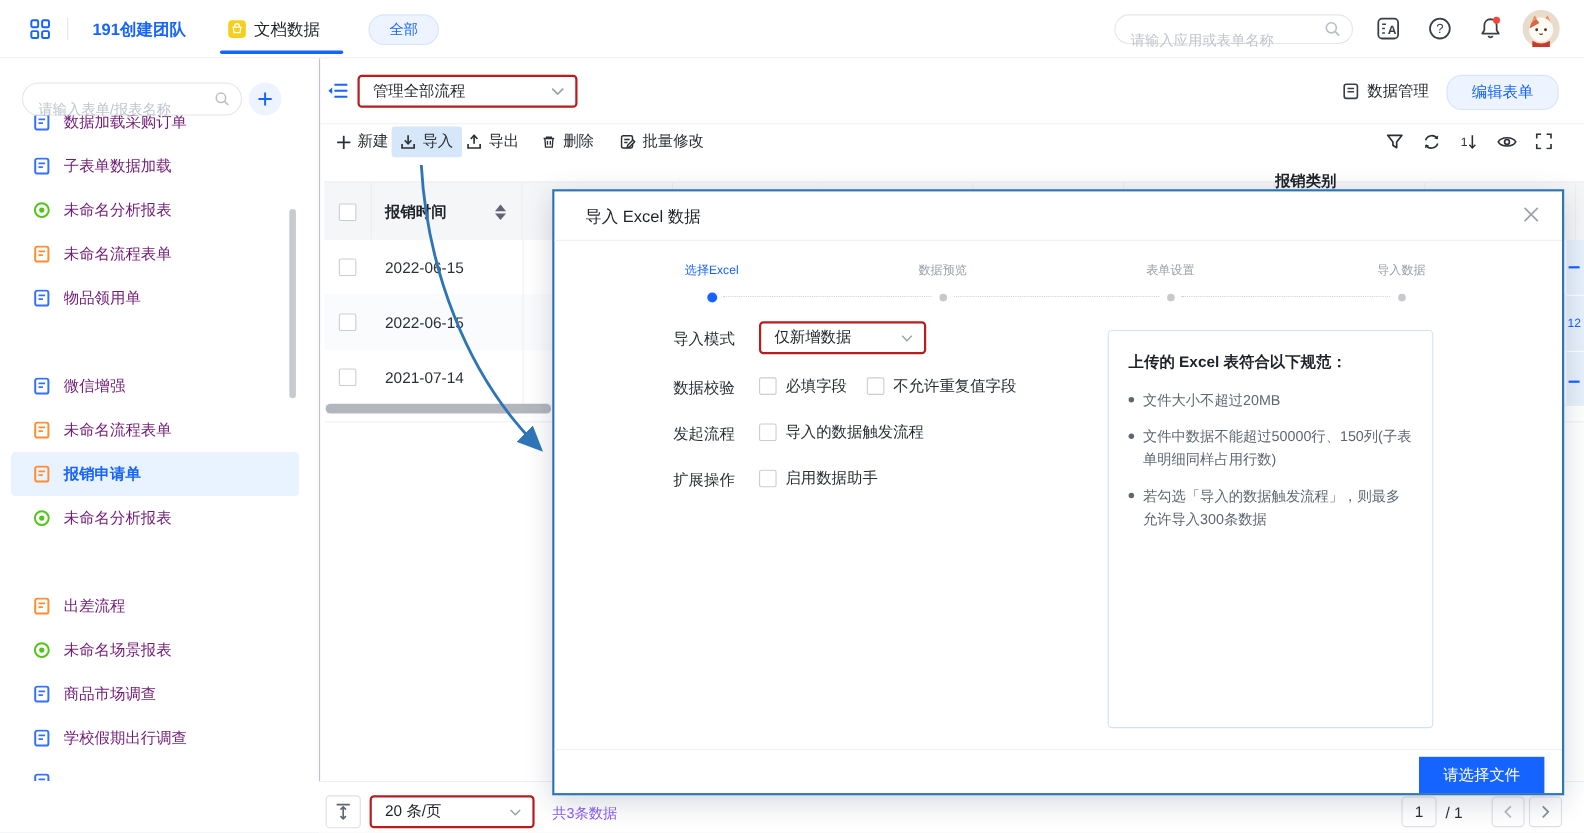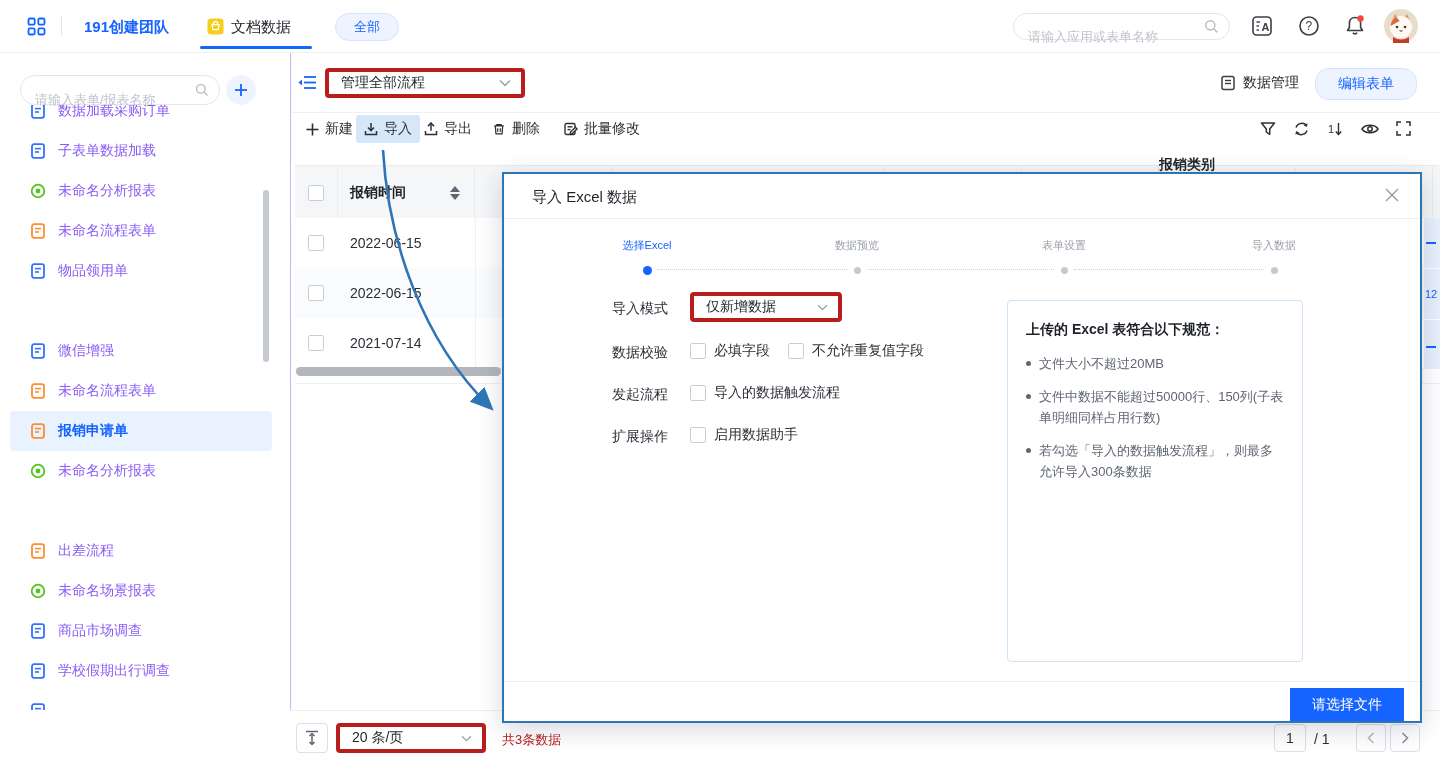--- a/index.html
+++ b/index.html
@@ -17,30 +17,30 @@
   .hsearch{border:1px solid #e3e6ea;border-radius:14px;background:#fff;display:flex;align-items:center;
            padding:0 10px 0 14px;justify-content:space-between;}
   .placeholder{color:#c0c4cc;font-size:13px;white-space:nowrap;margin-top:20px;}
   
   .sidebar{left:0;top:52px;width:290px;height:658px;background:#fff;border-right:1px solid #c4b5fd;z-index:10;}
   .side-search{left:20px;top:23px;width:200px;height:30px;border:1px solid #e3e6ea;border-radius:15px;
                display:flex;align-items:center;justify-content:space-between;padding:0 10px 0 14px;box-sizing:border-box;}
   .side-list{left:0;top:53px;width:290px;height:605px;overflow:hidden;}
   .side-item{position:absolute;left:10px;width:262px;height:40px;display:flex;align-items:center;
              padding-left:20px;box-sizing:border-box;border-radius:4px;cursor:pointer;}
-  .side-item .lbl{margin-left:12px;color:#8b5cf6;white-space:nowrap;}
+  .side-item .lbl{margin-left:12px;color:#701a75;white-space:nowrap;}
   .side-item.sel{background:#e9f2ff;}
   .side-item.sel .lbl{color:#1664ff;font-weight:bold;}
   .side-scrollbar{left:263px;top:138px;width:6px;height:172px;background:#c6cad1;border-radius:3px;}
   .side-footer{left:0;top:658px;width:290px;height:47px;border-top:1px solid #eef0f2;display:flex;align-items:center;background:#fff;}
   .sf-item{display:flex;align-items:center;margin-left:30px;cursor:pointer;}
   .sf-item .t{margin-left:7px;}
   
   .main{left:290px;top:52px;width:1150px;height:658px;background:#fff;}
-  .select-box{border:4px solid #b91c1c;border-radius:4px;background:#fff;display:flex;align-items:center;
+  .select-box{border:2px solid #b91c1c;border-radius:4px;background:#fff;display:flex;align-items:center;
               justify-content:space-between;padding:0 10px 0 12px;box-sizing:border-box;}
   .tool-btn{display:flex;align-items:center;gap:6px;color:#2b2f36;cursor:pointer;padding:5px 8px;border-radius:3px;}
   .tool-btn.hl{background:#d7e7fa;}
   .thead-cell{position:absolute;top:0;height:53px;box-sizing:border-box;border-right:1px solid #e9ebee;
               display:flex;align-items:center;background:#f5f6f7;}
   .trow{position:absolute;left:5px;width:1145px;height:50px;border-bottom:1px solid #eef0f2;background:#fff;}
   .checkbox{width:16px;height:16px;border:1px solid #c9cdd4;border-radius:2px;background:#fff;box-sizing:border-box;}
   .sorter{display:inline-flex;flex-direction:column;gap:2px;margin-left:auto;margin-right:14px;}
   .sorter b{width:0;height:0;border-left:5px solid transparent;border-right:5px solid transparent;}
   .sorter .up{border-bottom:6px solid #5f6672;}
@@ -61,21 +61,21 @@
   .notice ul{margin:0;padding:0;list-style:none;}
   .notice li{position:relative;padding-left:13px;font-size:13px;color:#5f6672;line-height:21px;margin-bottom:12px;}
   .notice li:before{content:"";position:absolute;left:0;top:8px;width:5px;height:5px;border-radius:50%;background:#5f6672;}
   .notice .link{color:#1664ff;cursor:pointer;}
   .primary-btn{position:absolute;right:16px;bottom:0px;height:33px;background:#1664ff;color:#fff;border:none;
                font-size:14px;padding:0 22px;cursor:pointer;font-family:inherit;}
   
   .footbar{left:290px;top:710px;width:1150px;height:47px;background:#fff;border-top:1px solid #eef0f2;z-index:20;}
   .fb-box{border:1px solid #dcdfe6;border-radius:4px;background:#fff;box-sizing:border-box;display:flex;
           align-items:center;justify-content:center;}
-  .muted{color:#b91c1c;font-size:13px;}
+  .muted{color:#8b5cf6;font-size:13px;}
   svg{display:block;}
 </style>
 </head>
 <body>
 
 <div class="stage">
 
   <div class="abs topbar">
     <span class="abs" style="left:27px;top:17px;">
       <svg width="19" height="19" viewBox="0 0 19 19">

